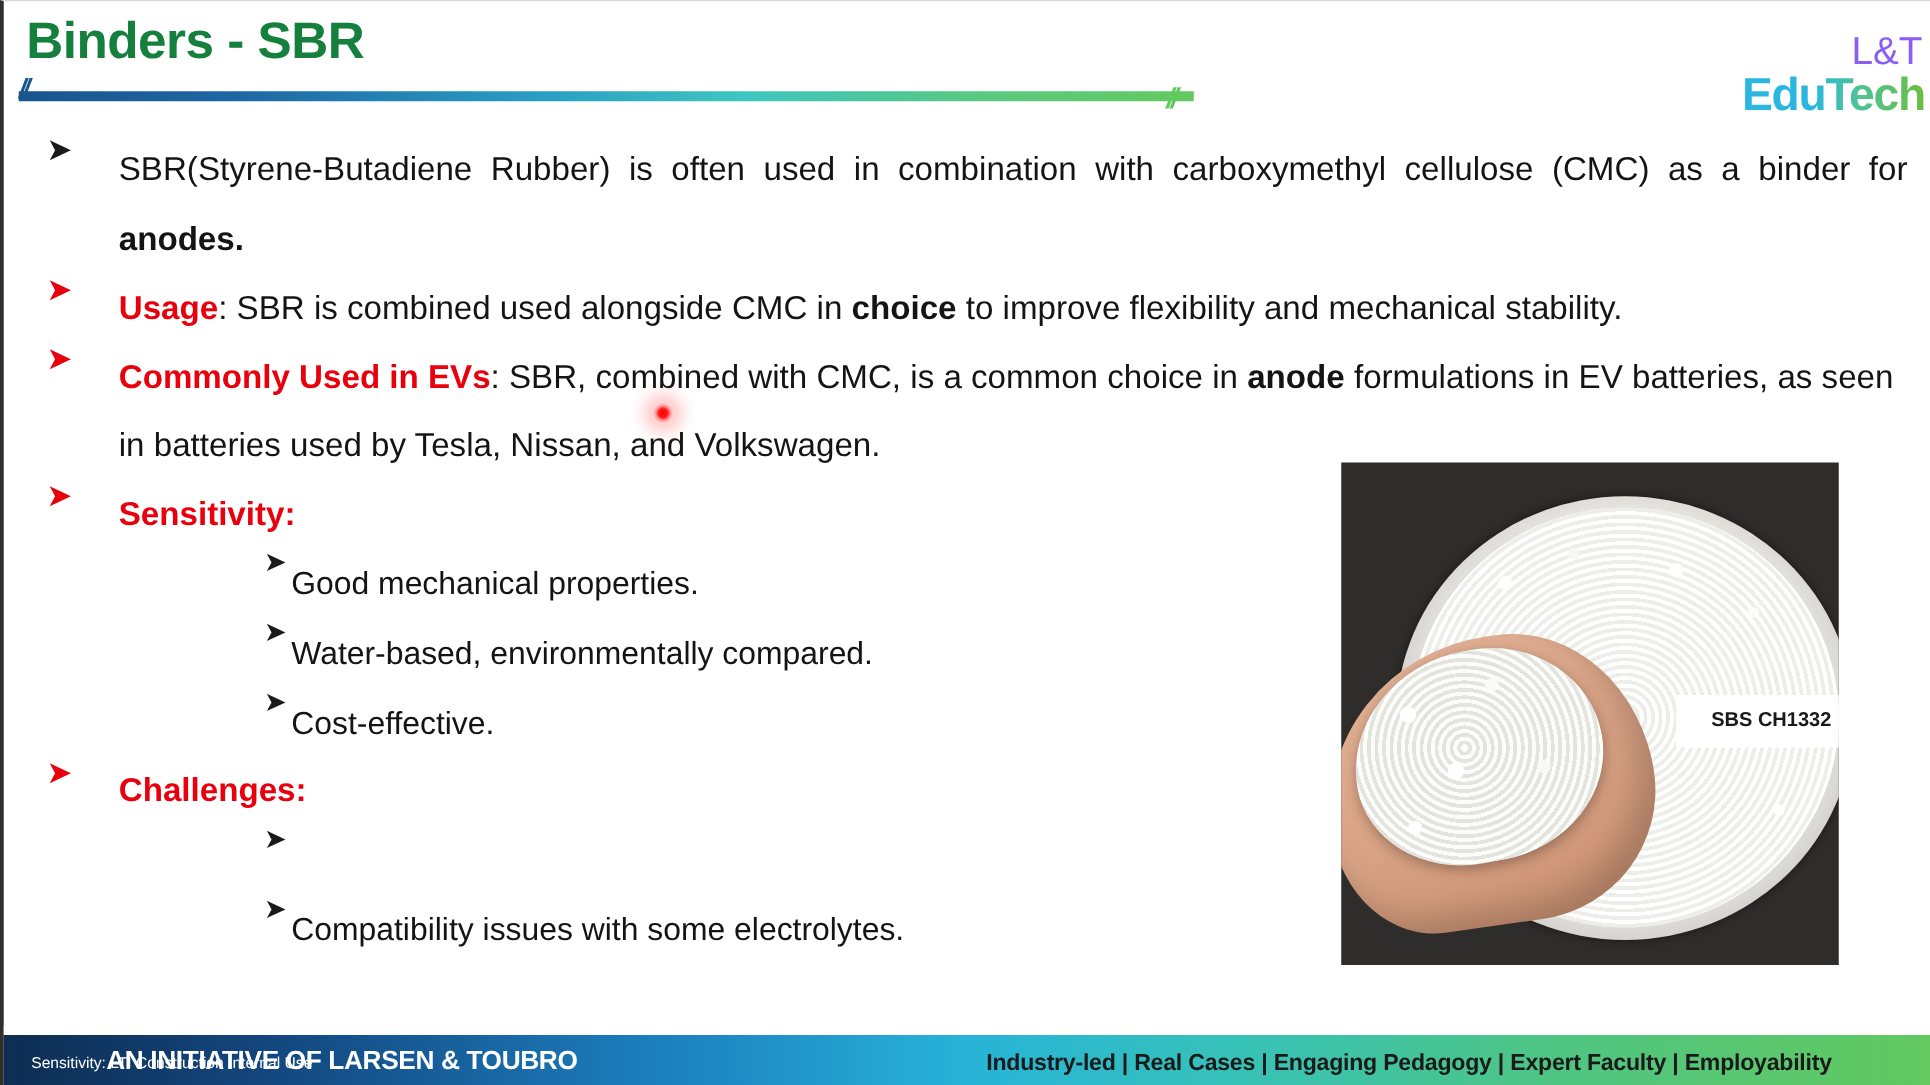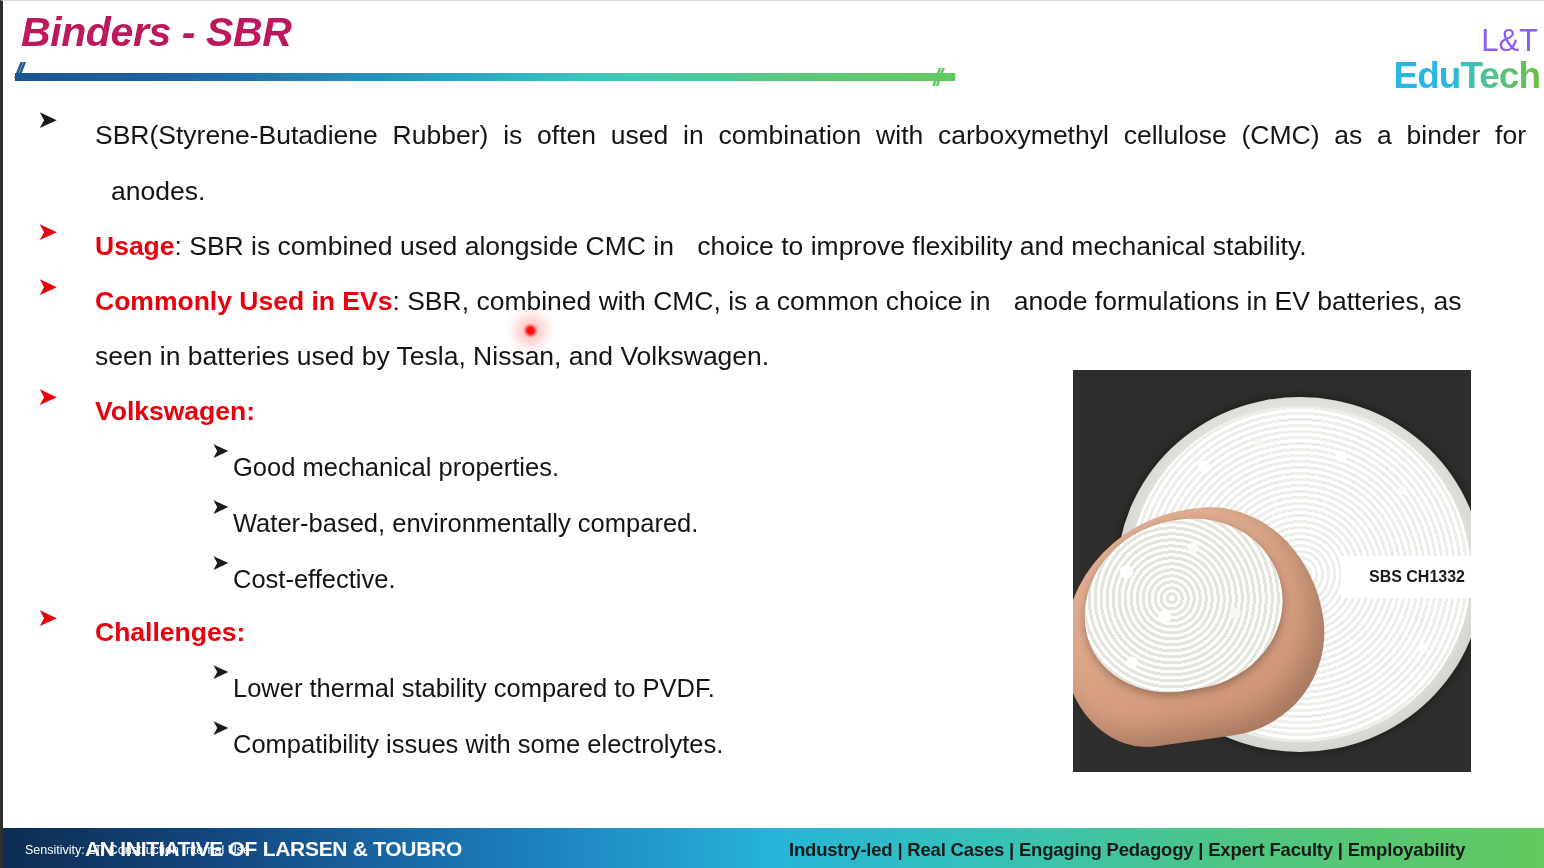--- a/index.html
+++ b/index.html
@@ -16,23 +16,22 @@
     position:absolute; left:0; top:0; width:1544px; height:868px;
     background:#ffffff;
     border-left:3px solid #2f2f2f;
     border-top:1px solid #d8d8d8;
   }
 
   
   #title {
     position:absolute; left:18px; top:8px;
     font-size:41px; font-weight:bold;
-    color:#be185d; letter-spacing:-0.4px;
+    color:#15803d; letter-spacing:-0.4px;
     white-space:nowrap;
-    font-style:italic;
   }
 
   
   #title-rule {
     position:absolute; left:12px; top:72px;
     width:940px; height:8px;
     background:linear-gradient(90deg,#19558f 0%,#1d66a4 18%,#2a9fc4 45%,#3fc6c0 62%,#58c97f 82%,#63c95f 100%);
   }
   #rule-mark-left {
     position:absolute; left:12px; top:60px;
@@ -88,21 +87,21 @@
 
   .btext {
     flex:1 1 auto;
     font-size:26.5px;
     line-height:55px;
     color:#141414;
     font-family:"Liberation Sans", sans-serif;
   }
   .btext.justify { text-align:justify; }
   .red-lead { color:#e8000d; font-weight:bold; }
-  .bold { font-weight:normal;margin-left:16px; }
+  .bold { font-weight:bold; }
 
   
   .lvl1 { padding-left:6px; }
   .lvl2 { padding-left:62px; }
 
   .lvl1 .btext { padding-left:24px; }
   .lvl2 .btext { padding-left:22px; font-size:25.5px; }
 
   
   #row-1 { position:absolute; left:6px; top:0px;   width:1495px; }
@@ -243,21 +242,21 @@
       <span class="btext"><span class="red-lead">Usage</span><span>: SBR is combined used alongside CMC in </span><span class="bold">choice</span><span> to improve flexibility and mechanical stability.</span></span>
     </div>
 
     <div class="bullet-row lvl1" id="row-3">
       <span class="arrow red">➤</span>
       <span class="btext"><span class="red-lead">Commonly Used in EVs</span><span>: SBR, combined with CMC, is a common choice in </span><span class="bold">anode</span><span> formulations in EV batteries, as seen in batteries used by Tesla, Nissan, and Volkswagen.</span></span>
     </div>
 
     <div class="bullet-row lvl1" id="row-4">
       <span class="arrow red">➤</span>
-      <span class="btext"><span class="red-lead">Volkswagen</span><span class="red-lead">:</span></span>
+      <span class="btext"><span class="red-lead">Sensitivity</span><span class="red-lead">:</span></span>
     </div>
 
     <div class="bullet-row lvl2" id="row-5">
       <span class="arrow black lvl2">➤</span>
       <span class="btext">Good mechanical properties.</span>
     </div>
 
     <div class="bullet-row lvl2" id="row-6">
       <span class="arrow black lvl2">➤</span>
       <span class="btext">Water-based, environmentally compared.</span>
@@ -268,21 +267,20 @@
       <span class="btext">Cost-effective.</span>
     </div>
 
     <div class="bullet-row lvl1" id="row-8">
       <span class="arrow red">➤</span>
       <span class="btext"><span class="red-lead">Challenges</span><span class="red-lead">:</span></span>
     </div>
 
     <div class="bullet-row lvl2" id="row-9">
       <span class="arrow black lvl2">➤</span>
-      <span class="btext">Lower thermal stability compared to PVDF.</span>
     </div>
 
     <div class="bullet-row lvl2" id="row-10">
       <span class="arrow black lvl2">➤</span>
       <span class="btext">Compatibility issues with some electrolytes.</span>
     </div>
 
   </div>
 
   <div id="photo">

